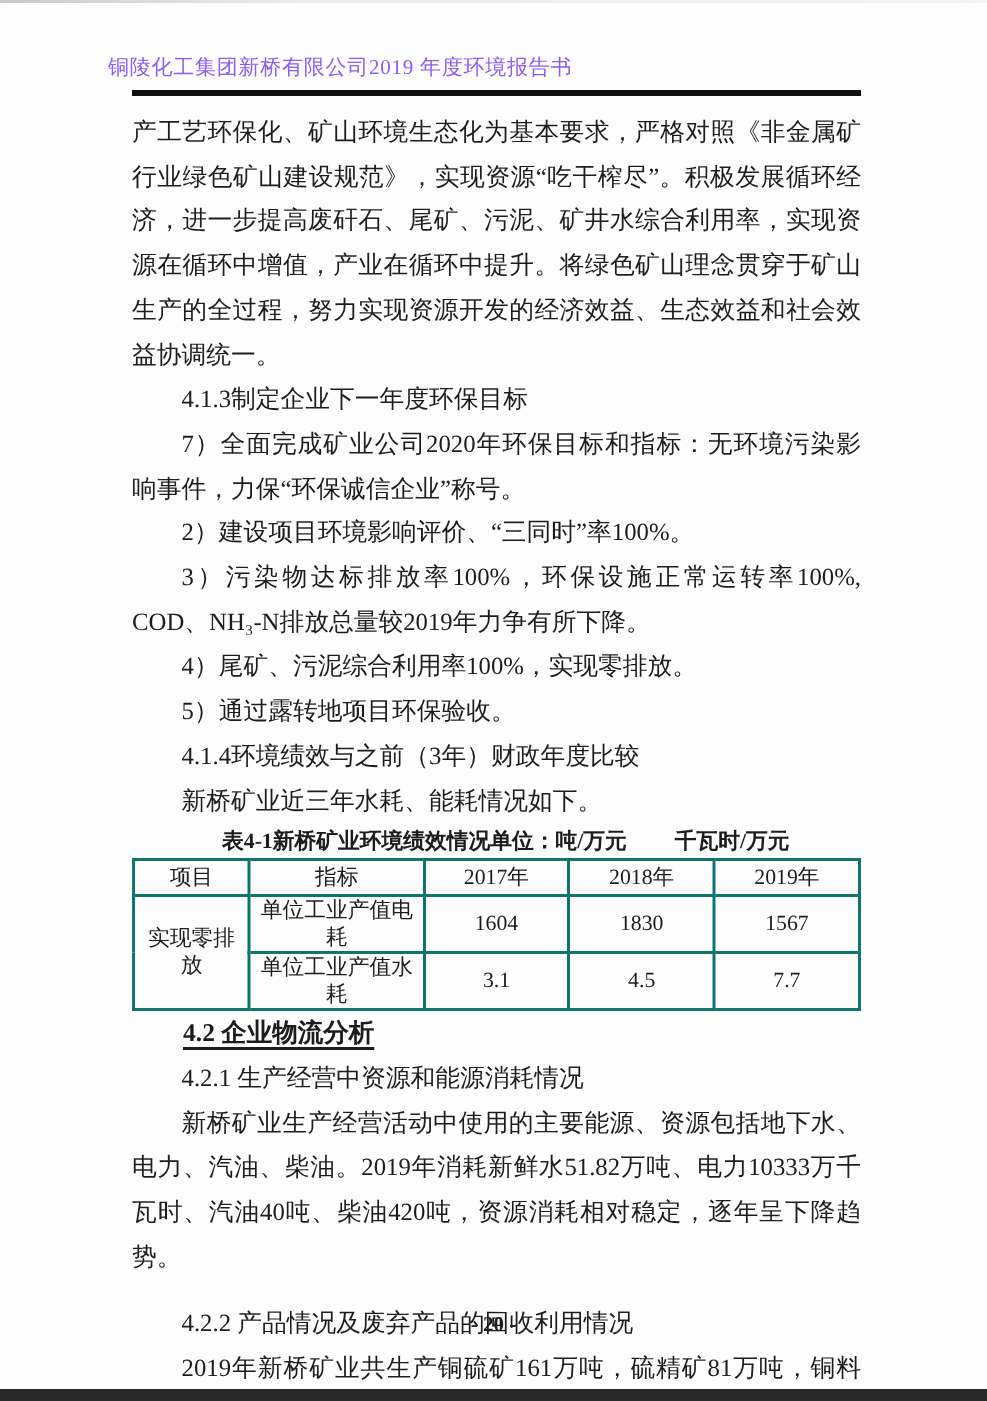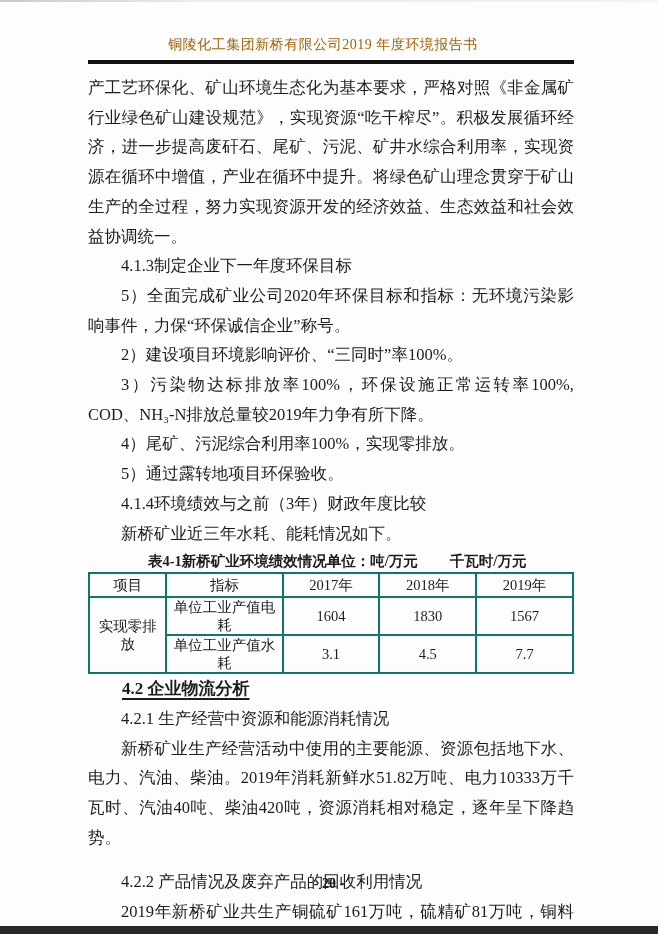--- a/index.html
+++ b/index.html
@@ -15,24 +15,24 @@
   .top-edge {
     position: absolute; top: 0; left: 0; right: 0; height: 2px;
     background: linear-gradient(to right, #c9c9c9, #ececec 30%, #f2f2f2);
   }
   .bottom-edge {
     position: absolute; bottom: 0; left: 0; right: 0; height: 8px;
     background: #282828;
   }
   .running-header {
     position: absolute; top: 36px; left: 72px; right: 84px;
-    text-align: center;
+    text-align: left;
     font-size: 14px;
     letter-spacing: 0.5px;
-    color: #a16207;
+    color: #8b5cf6;
   }
   .header-rule {
     position: absolute; top: 60px; left: 88px; right: 84px; height: 4px;
     background: #101010;
   }
   .doc-body {
     position: absolute; top: 73px; left: 88px; right: 84px;
     font-size: 16.5px;
     line-height: 29.7px;
     text-align: justify;
@@ -91,21 +91,21 @@
   <div class="running-header">铜陵化工集团新桥有限公司2019 年度环境报告书</div>
 
   <div class="header-rule"></div>
 
   <div class="doc-body">
 
     <p class="para no-indent">产工艺环保化、矿山环境生态化为基本要求，严格对照《非金属矿行业绿色矿山建设规范》，实现资源“吃干榨尽”。积极发展循环经济，进一步提高废矸石、尾矿、污泥、矿井水综合利用率，实现资源在循环中增值，产业在循环中提升。将绿色矿山理念贯穿于矿山生产的全过程，努力实现资源开发的经济效益、生态效益和社会效益协调统一。</p>
 
     <p class="para indent">4.1.3制定企业下一年度环保目标</p>
 
-    <p class="para indent">5）全面完成矿业公司2020年环保目标和指标：无环境污染影响事件，力保“环保诚信企业”称号。</p>
+    <p class="para indent">7）全面完成矿业公司2020年环保目标和指标：无环境污染影响事件，力保“环保诚信企业”称号。</p>
 
     <p class="para indent">2）建设项目环境影响评价、“三同时”率100%。</p>
 
     <p class="para indent">3）污染物达标排放率100%，环保设施正常运转率100%, COD、NH₃-N排放总量较2019年力争有所下降。</p>
 
     <p class="para indent">4）尾矿、污泥综合利用率100%，实现零排放。</p>
 
     <p class="para indent">5）通过露转地项目环保验收。</p>
 
     <p class="para indent">4.1.4环境绩效与之前（3年）财政年度比较</p>

